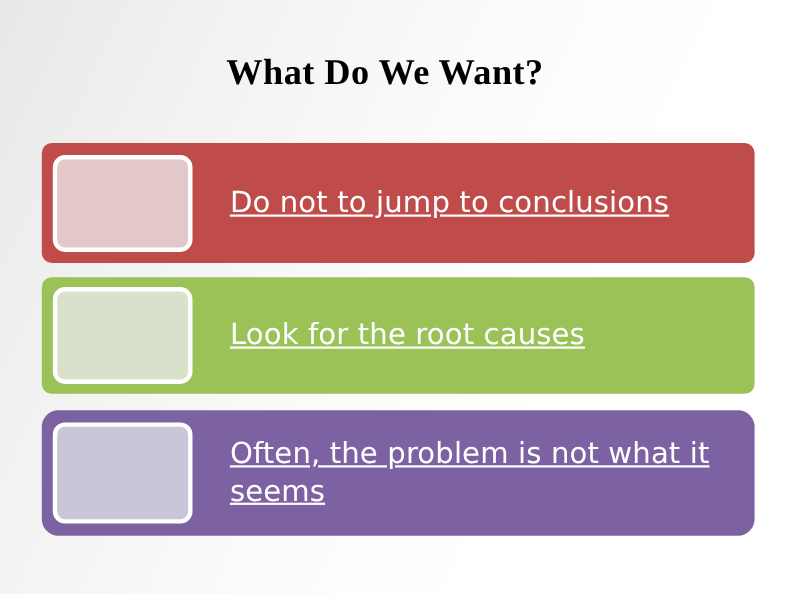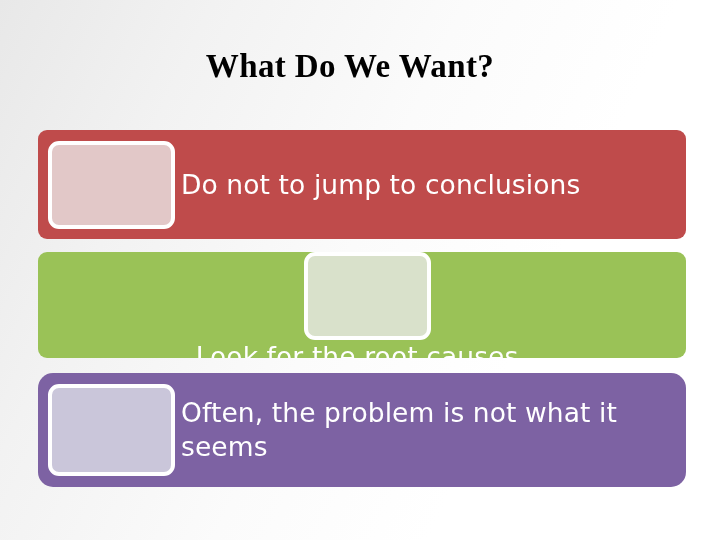--- a/index.html
+++ b/index.html
@@ -57,48 +57,48 @@
     overflow: hidden;
   }
 
   .bar-1 {
     height: 109px;
     margin-bottom: 13px;
   }
   .bar-2 {
     height: 106px;
     margin-bottom: 15px;
-    flex-direction: column;
   }
   .bar-3 {
     height: 114px;
     margin-bottom: 0;
   }
 
   .bar-icon {
     flex: 0 0 auto;
     box-sizing: border-box;
     width: 127px;
     margin-left: 10px;
     border: 4px solid #ffffff;
     border-radius: 11px;
   }
   .bar-1 .bar-icon { height: 88px; }
   .bar-2 .bar-icon { height: 88px; }
   .bar-3 .bar-icon { height: 92px; }
 
   .bar-text {
     flex: 1 1 auto;
-    margin-left: 6px;
+    margin-left: 34px;
     padding-right: 16px;
     color: #ffffff;
     font-size: 26.5px;
     line-height: 34px;
     font-weight: normal;
     letter-spacing: 0.1px;
+    text-decoration: underline;
   }
 </style>
 </head>
 <body>
 
 <div class="slide">
 
   <div class="slide-title" style="color: rgb(0, 0, 0);">What Do We Want?</div>
 
   <div class="bars">

